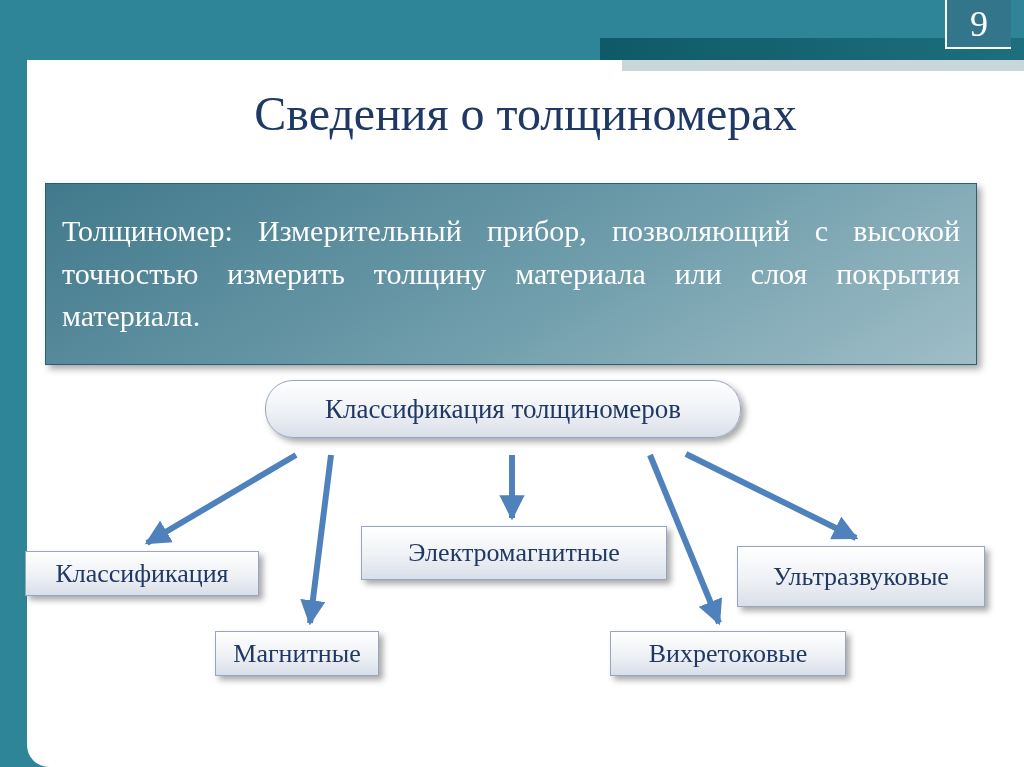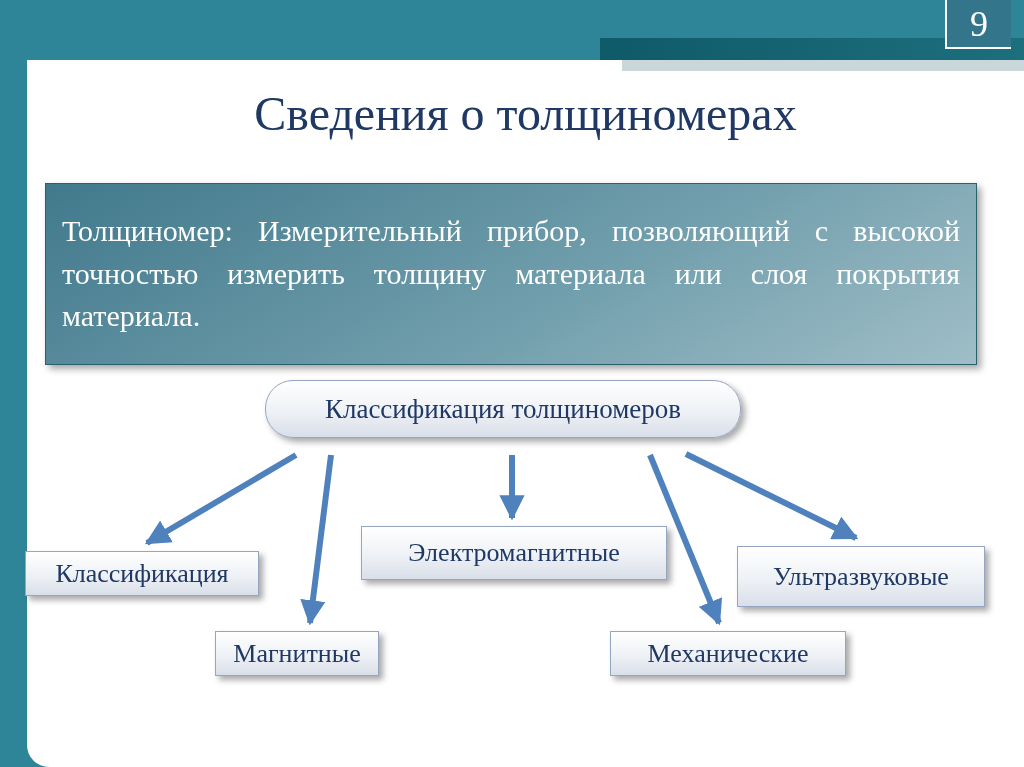--- a/index.html
+++ b/index.html
@@ -111,18 +111,18 @@
     </svg>
 
     <div class="node root">Классификация толщиномеров</div>
 
     <div class="node mech">Классификация</div>
 
     <div class="node magn">Магнитные</div>
 
     <div class="node elec">Электромагнитные</div>
 
-    <div class="node vihr">Механические</div>
+    <div class="node vihr">Вихретоковые</div>
 
     <div class="node ultra">Ультразвуковые</div>
   </div>
 
 </div>
 
 </body></html>

